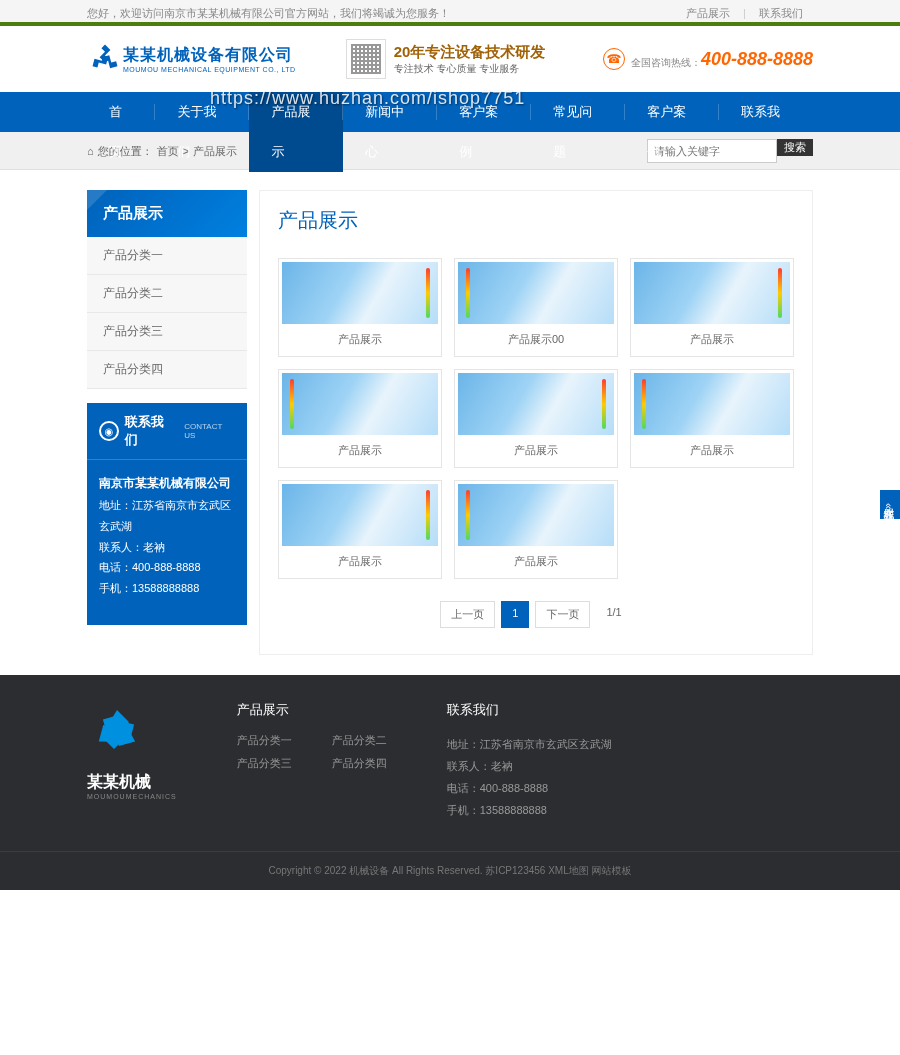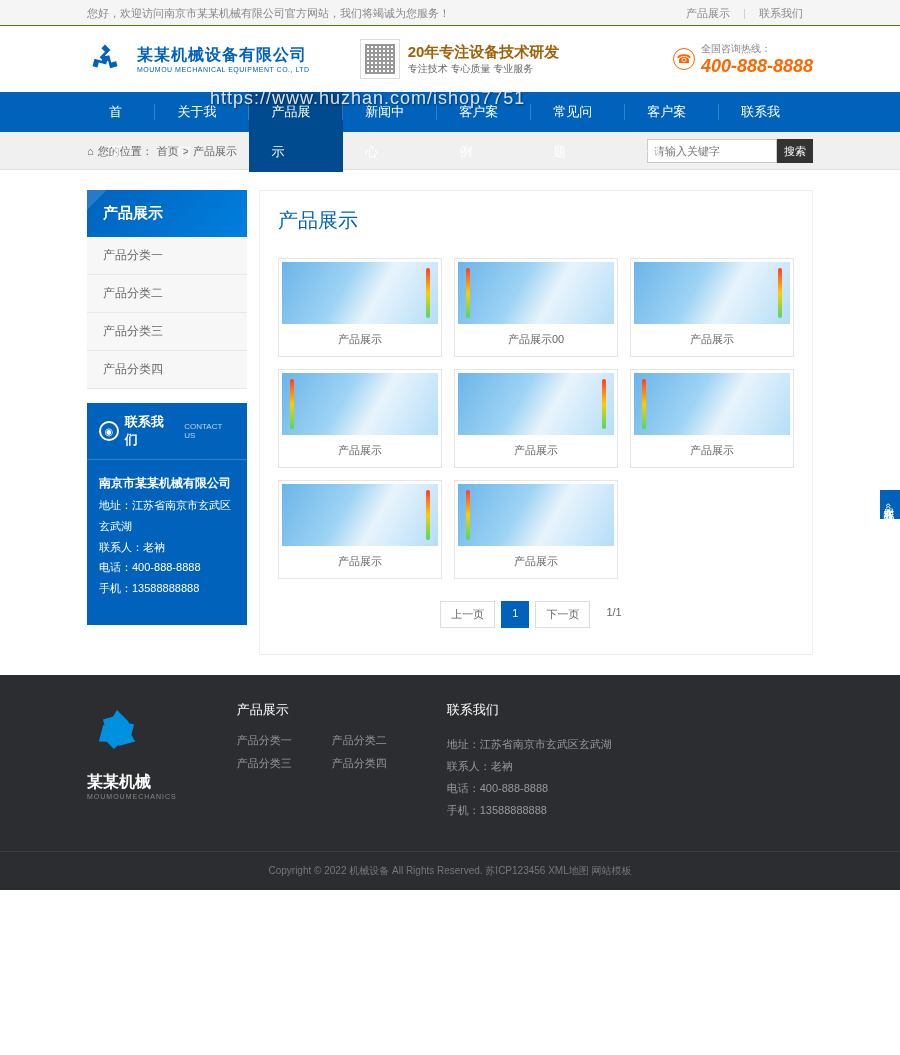--- a/index.html
+++ b/index.html
@@ -1,63 +1,63 @@
 <!DOCTYPE html>
 <html><head>
 <meta charset="utf-8">
 <style>
 * { margin: 0; padding: 0; box-sizing: border-box; }
 body { font-family: "Microsoft YaHei", Arial, sans-serif; font-size: 12px; color: #333; background: #fff; width: 900px; }
 a { text-decoration: none; color: inherit; }
 
 
-.topbar { background: #f5f5f5; height: 26px; line-height: 26px; border-bottom: 1px solid #4d7c0f; }
+.topbar { background: #f5f5f5; height: 26px; line-height: 26px; border-bottom: 4px solid #4d7c0f; }
 .container { width: 726px; margin: 0 auto; }
 .topbar .welcome { float: left; color: #888; font-size: 11px; }
 .topbar .toplinks { float: right; font-size: 11px; text-align: center; }
 .topbar .toplinks a { color: #888; padding: 0 10px; }
 .topbar .toplinks .sep { color: #ccc; }
 
 
 .header { height: 66px; background: #fff; }
 .header .container { display: flex; align-items: center; height: 66px; }
-.logo-block { display: flex; align-items: center; gap: 14px; }
+.logo-block { display: flex; align-items: center; gap: 0; }
 .logo-icon { width: 36px; height: 36px; }
 .logo-text { display: flex; flex-direction: column; }
 .logo-cn { font-size: 16px; font-weight: bold; color: #0062bb; letter-spacing: 1px; }
 .logo-en { font-size: 7px; color: #0062bb; letter-spacing: 0.5px; }
 .qr-block { margin-left: 50px; display: flex; align-items: center; gap: 8px; }
 .qr-box { width: 40px; height: 40px; border: 1px solid #ddd; background: #fff; position: relative; }
 .qr-box::before { content:''; position:absolute; inset:4px; background: repeating-linear-gradient(0deg,#333 0 2px,transparent 2px 4px), repeating-linear-gradient(90deg,#333 0 2px,transparent 2px 4px); opacity:0.5;}
 .slogan-block { display: flex; flex-direction: column; }
 .slogan-main { font-size: 15px; font-weight: bold; color: #a16207; }
 .slogan-sub { font-size: 10px; color: #666; }
 .hotline-block { margin-left: auto; display: flex; align-items: center; gap: 6px; }
 .phone-icon { width: 22px; height: 22px; border: 1px solid #ff6600; border-radius: 50%; display:flex; align-items:center; justify-content:center; color:#ff6600; font-size:12px; }
-.hotline-text { display: flex; flex-direction: column; }
+.hotline-text { display: flex; flex-direction: row; align-items: flex-end; }
 .hotline-label { font-size: 10px; color: #888; }
 .hotline-number { font-size: 18px; font-weight: bold; color: #ff6600; font-style: italic; }
 
 
 .nav { background: #0062bb; height: 40px; }
 .nav ul { list-style: none; display: flex; justify-content: center; }
 .nav li { position: relative; }
 .nav li a { display: block; color: #fff; font-size: 13px; padding: 0 22px; line-height: 40px; }
 .nav li.active a, .nav li a:hover { background: #004a8f; }
 .nav li::after { content:''; position:absolute; right:0; top:12px; height:16px; width:1px; background:rgba(255,255,255,0.2);}
 .nav li:last-child::after { display:none; }
 
 
 .subbar { background: #f0f0f0; height: 38px; border-bottom: 1px solid #e0e0e0; }
 .subbar .container { display: flex; align-items: center; height: 38px; }
 .breadcrumb { font-size: 11px; color: #666; display:flex; align-items:center; gap:4px; }
 .home-icon { font-size: 11px; }
 .search-box { margin-left: auto; display: flex; }
 .search-input { width: 130px; height: 24px; border: 1px solid #ccc; padding: 0 6px; font-size: 11px; outline: none; }
-.search-btn { width: 36px; height: 24px; background: #333; color: #fff; border: none; font-size: 11px; cursor: pointer; }
+.search-btn { width: 36px; height: 17px; background: #333; color: #fff; border: none; font-size: 11px; cursor: pointer; }
 
 
 .main { padding: 20px 0; }
 .main .container { display: flex; gap: 12px; align-items: flex-start; }
 .sidebar { width: 160px; flex-shrink: 0; }
 .side-title { background: linear-gradient(135deg, #0062bb, #0080e0); color: #fff; padding: 14px 16px; font-size: 15px; font-weight: bold; position: relative; }
 .side-title::before { content:''; position:absolute; left:0; top:0; border-left:20px solid rgba(255,255,255,0.15); border-bottom:20px solid transparent; }
 .side-menu { background: #f7f7f7; }
 .side-menu a { display: block; padding: 10px 16px; font-size: 12px; color: #666; border-bottom: 1px solid #e8e8e8; }
 

